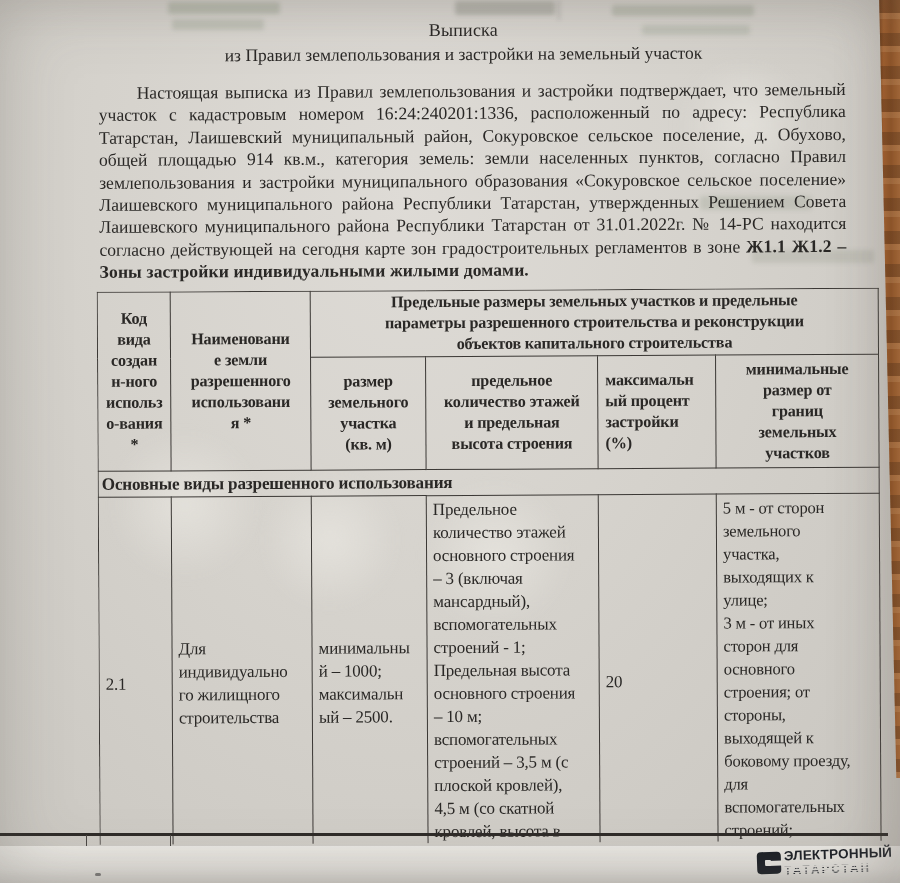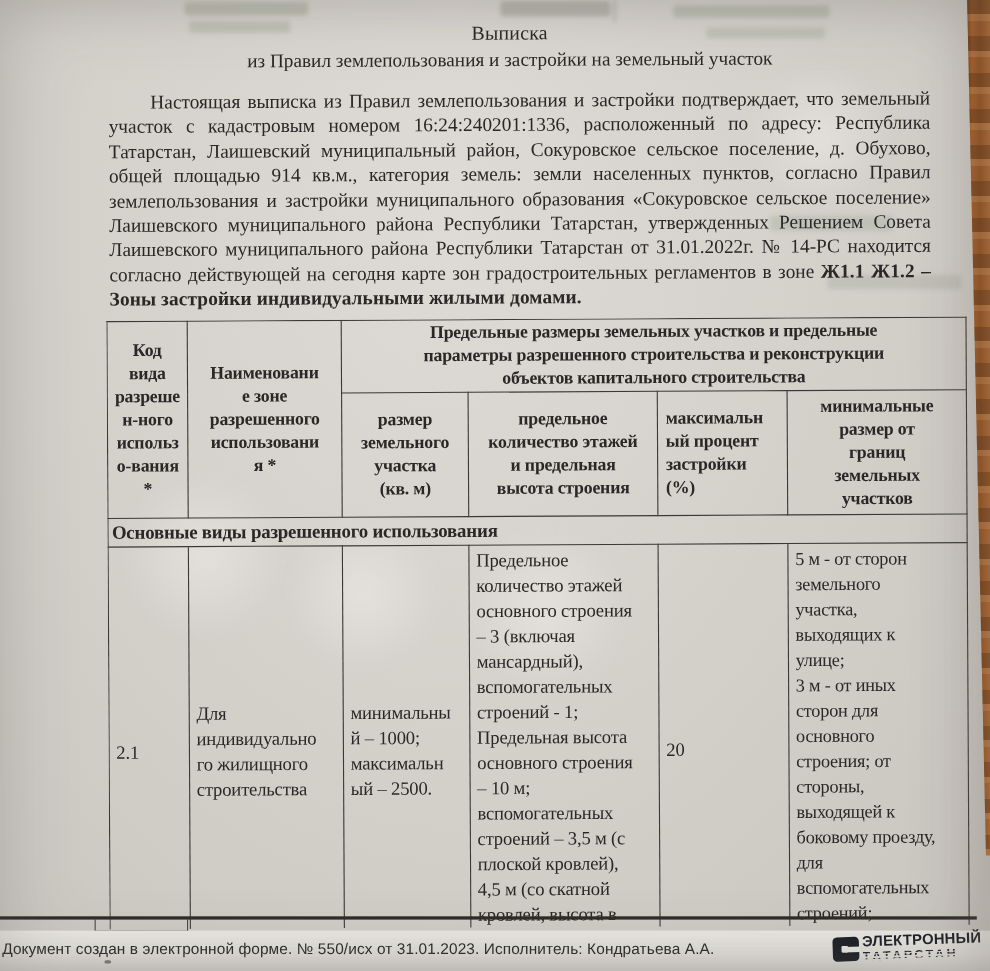--- a/index.html
+++ b/index.html
@@ -143,27 +143,27 @@
             <col style="width:140px">
             <col style="width:115px">
           <col style="width:172px">
             <col style="width:118px">
             <col style="width:163px">
         </colgroup>
         <tbody>
             <tr>
           <th rowspan="2" style="height:165px">Код
 вида
-разреше
+создан
 н-ного
 использ
 о-вания
 *</th>
           <th rowspan="2">Наименовани
-е зоне
+е земли
 разрешенного
 использовани
 я *</th>
           <th colspan="4" style="height:55px">Предельные размеры земельных участков и предельные
 параметры разрешенного строительства и реконструкции
 объектов капитального строительства</th>
         </tr>
         <tr>
           <th style="height:110px">размер
 земельного
@@ -233,21 +233,20 @@
       </tbody>
         </table>
     </div>
 
   </div>
 
   <div class="page-edge-line"></div>
   <div class="table-stub"></div>
 
   <div class="footer-strip">
-    <div class="footer-text">Документ создан в электронной форме. № 550/исх от 31.01.2023. Исполнитель: Кондратьева А.А.</div>
     <div class="footer-speck"></div>
     <div class="logo">
       <div class="logo-mark"></div>
       <div class="logo-lines">
         <span class="logo-top">ЭЛЕКТРОННЫЙ</span>
         <span class="logo-bottom">ТАТАРСТАН</span>
       </div>
     </div>
   </div>
 

